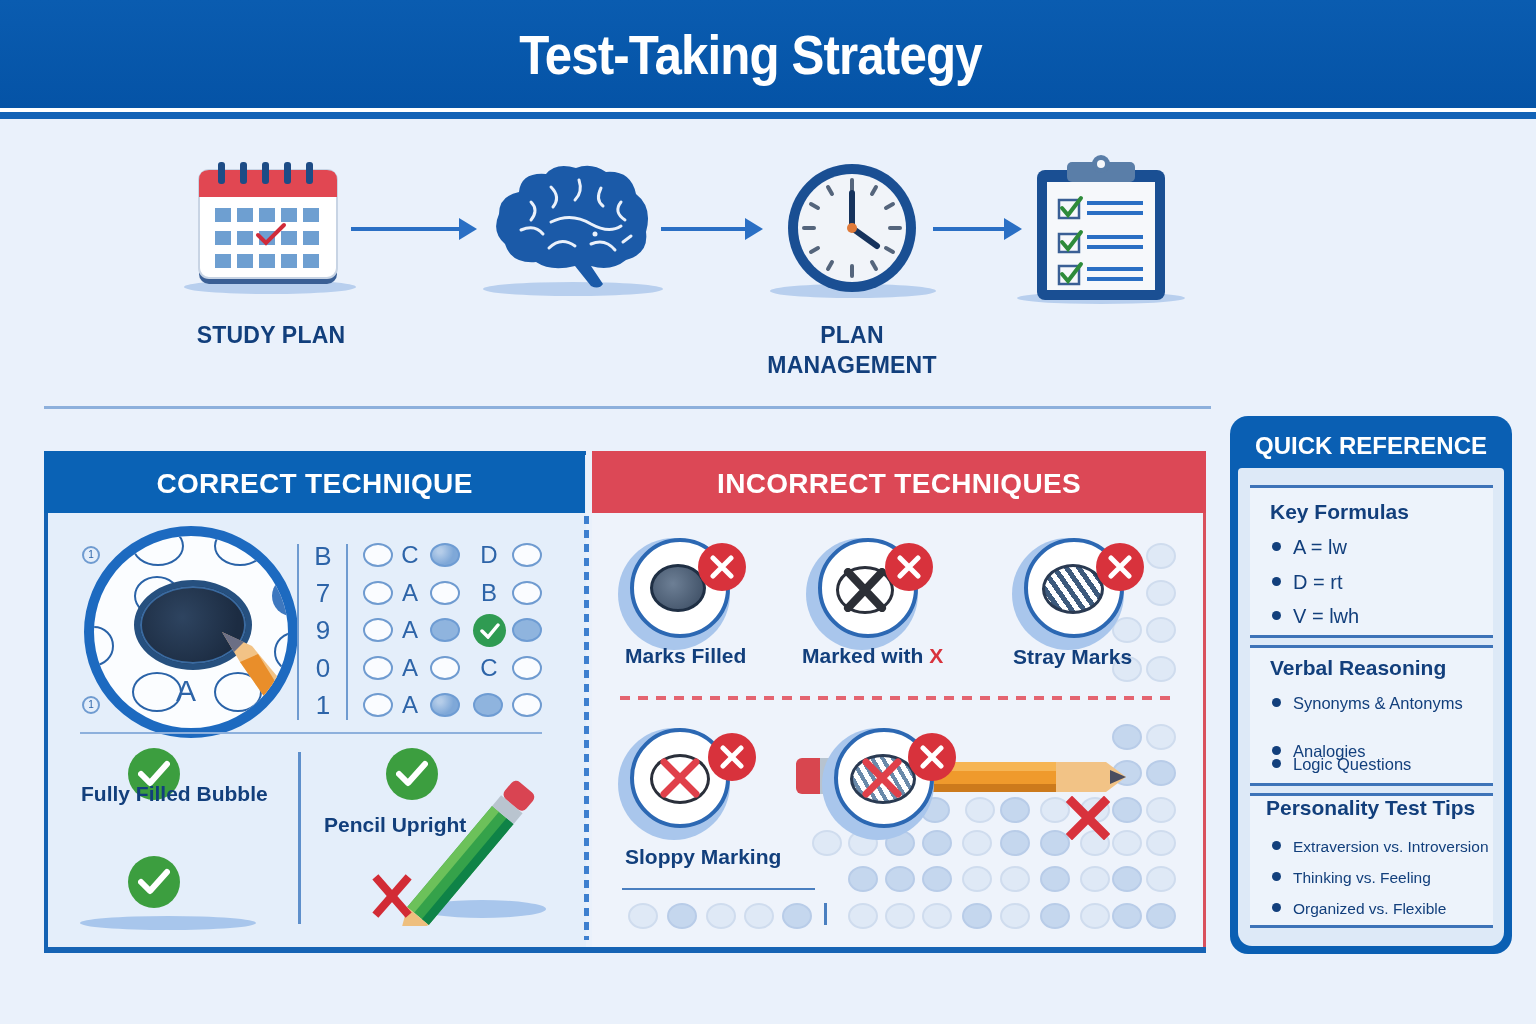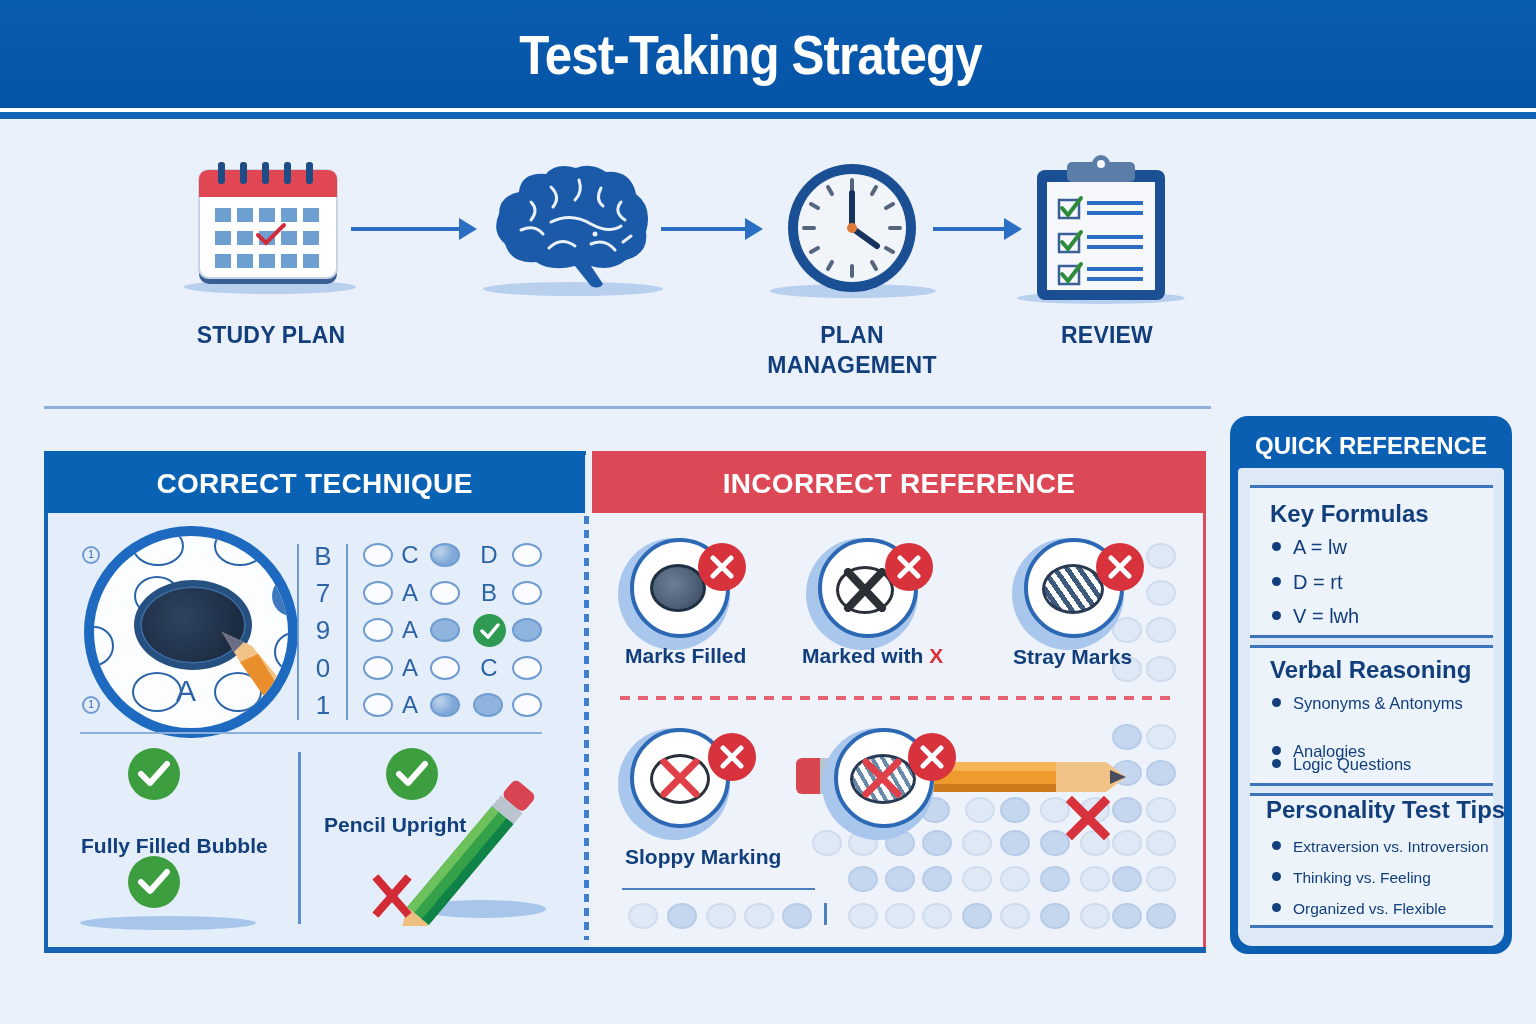--- a/index.html
+++ b/index.html
@@ -116,21 +116,21 @@
     background:#dde9f7; border-radius:4px 4px 14px 14px;
   }
   .qr-title {
     position:absolute; left:1230px; top:432px; width:282px; text-align:center;
     font-weight:bold; font-size:24px; color:#fff;
   }
   .qr-section {
     position:absolute; left:1250px; width:243px; background:#edf3fb;
     border-top:3px solid #3d73b8; border-bottom:3px solid #3d73b8;
   }
-  .qr-heading { position:absolute; left:20px; font-weight:bold; font-size:24px; color:#123f7c; white-space:nowrap; }
+  .qr-heading { position:absolute; left:20px; font-weight:bold; font-size:21px; color:#123f7c; white-space:nowrap; }
   .qr-item { position:absolute; left:22px; font-size:20px; color:#123f7c; white-space:nowrap; }
   .qr-item.small { font-size:16.5px; }
   .qr-item::before { content:""; display:inline-block; width:9px; height:9px; border-radius:50%; background:#123f7c; margin-right:12px; vertical-align:middle; position:relative; top:-2px; }
 </style>
 </head>
 <body>
 
 <div class="header">
   <div class="header-title">Test-Taking Strategy</div>
 </div>
@@ -245,21 +245,20 @@
       <path d="M27 90 L33 97 L46 80" fill="none" stroke="#2e8b3a" stroke-width="4" stroke-linecap="round"></path>
       <rect x="52" y="83" width="56" height="4" fill="#2a6fc4"></rect>
         <rect x="52" y="93" width="56" height="4" fill="#2a6fc4"></rect>
       <rect x="24" y="114" width="20" height="18" fill="none" stroke="#3a5f95" stroke-width="2.5"></rect>
       <path d="M27 122 L33 129 L46 112" fill="none" stroke="#2e8b3a" stroke-width="4" stroke-linecap="round"></path>
       <rect x="52" y="115" width="56" height="4" fill="#2a6fc4"></rect>
         <rect x="52" y="125" width="56" height="4" fill="#2a6fc4"></rect>
     </g>
   </svg>
   <div class="step-label">
-    <span>REVIEW</span>
   </div>
 </div>
 
 <div class="divider-line"></div>
 
 <div class="correct-panel"></div>
 <div class="correct-header">CORRECT TECHNIQUE</div>
 
 <div class="abs" style="left:80px; top:538px; width:210px; height:180px;">
   <div class="abs" style="left:2px; top:8px; width:18px; height:18px; border-radius:50%; border:2px solid #6f9bd0; font-size:10px; text-align:center; line-height:14px; color:#2d64a8;">1</div>
@@ -326,21 +325,21 @@
 <div class="bubble filled" style="left:473px; top:693px;"></div>
 <div class="bubble" style="left:512px; top:693px;"></div>
 
 <div class="abs" style="left:80px; top:732px; width:462px; height:2px; background:#8db0dc;"></div>
 
 <div class="green-check" style="left:128px; top:748px;">
   <svg width="32" height="28" viewBox="0 0 32 28">
       <path d="M3 14 L12 23 L29 4" fill="none" stroke="#fff" stroke-width="6" stroke-linecap="round" stroke-linejoin="round"></path>
     </svg>
 </div>
-<div class="correct-caption" style="left:81px; top:834px;">Fully Filled Bubble</div>
+<div class="correct-caption" style="left:81px; top:782px;">Fully Filled Bubble</div>
 <div class="green-check" style="left:128px; top:856px;">
   <svg width="32" height="28" viewBox="0 0 32 28">
       <path d="M3 14 L12 23 L29 4" fill="none" stroke="#fff" stroke-width="6" stroke-linecap="round" stroke-linejoin="round"></path>
     </svg>
 </div>
 <div class="shadow-ellipse" style="left:80px; top:916px; width:176px; height:14px; background:#a8c6ec;"></div>
 
 <div class="vline" style="left:298px; top:752px; height:172px; width:3px; background:#5e8fcb;"></div>
 
 <div class="green-check" style="left:386px; top:748px;">
@@ -360,21 +359,21 @@
     <polygon points="0,-14 -30,0 0,14" fill="#eebf7e"></polygon>
     <polygon points="-20,-5 -30,0 -20,5" fill="#3b3f50"></polygon>
   </g>
   <g stroke="#d22b35" stroke-width="8" stroke-linecap="square">
     <line x1="8" y1="114" x2="36" y2="146"></line>
     <line x1="36" y1="114" x2="8" y2="146"></line>
   </g>
 </svg>
 
 <div class="incorrect-panel"></div>
-<div class="incorrect-header">INCORRECT REFERENCE</div>
+<div class="incorrect-header">INCORRECT TECHNIQUES</div>
 <div class="dashed-vert"></div>
 
 <div class="faint-bubble" style="left:1146px; top:543px;"></div>
 <div class="faint-bubble" style="left:1146px; top:580px;"></div>
 <div class="faint-bubble" style="left:1146px; top:617px;"></div>
 <div class="faint-bubble" style="left:1146px; top:656px;"></div>
 <div class="faint-bubble" style="left:1112px; top:617px;"></div>
 <div class="faint-bubble" style="left:1112px; top:656px;"></div>
 
 <div class="bad-bubble" style="left:630px; top:538px;">

